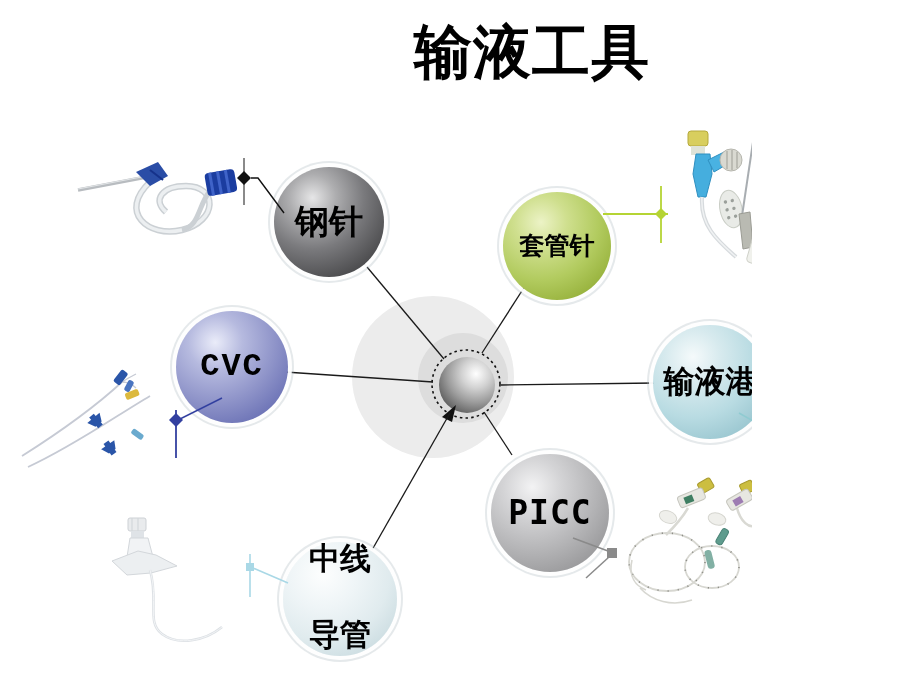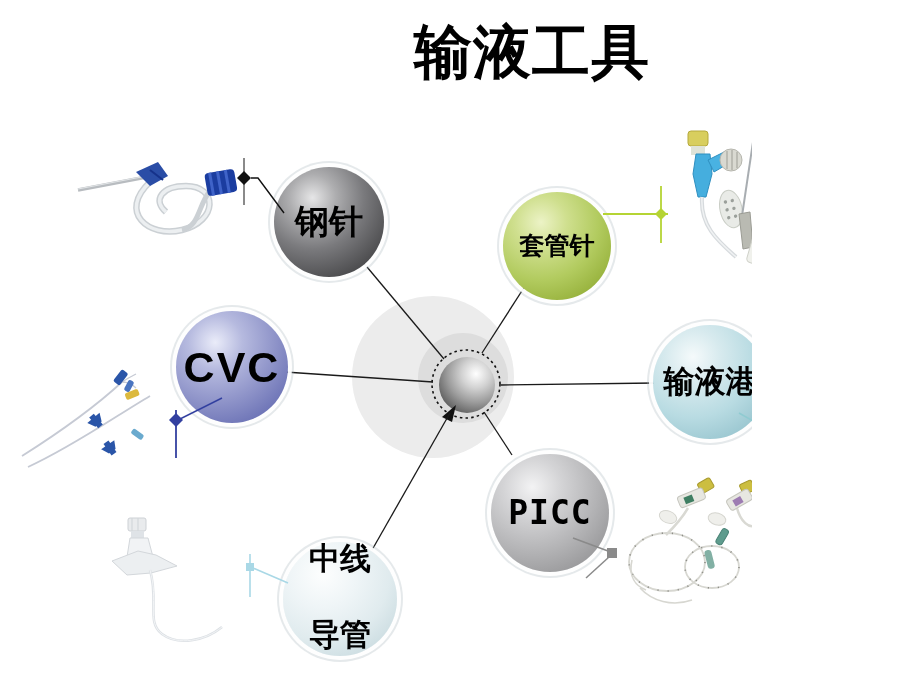--- a/index.html
+++ b/index.html
@@ -9,22 +9,22 @@
          font-size:58px;font-weight:600;color:#000;letter-spacing:1px;}
   svg.layer{position:absolute;left:0;top:0;}
   .node{position:absolute;border-radius:50%;display:flex;align-items:center;justify-content:center;
         text-align:center;color:#000;font-weight:600;
         box-shadow:0 0 0 4px rgba(255,255,255,0.95),0 0 0 6px rgba(170,182,188,0.30);}
   .node span{display:block;line-height:1.22;}
   .node-steel{left:274px;top:167px;width:110px;height:110px;font-size:34px;
     background:radial-gradient(circle at 35% 28%,#e6e6e7 0%,#adadaf 22%,#7a7a7d 48%,#4b4b4d 80%,#3b3b3d 100%);}
   .node-cannula{left:503px;top:192px;width:108px;height:108px;font-size:25px;
     background:radial-gradient(circle at 35% 28%,#ecf3c6 0%,#cfdf8e 25%,#b2cb5f 55%,#92ad36 86%,#85a12d 100%);}
-  .node-cvc{left:176px;top:311px;width:112px;height:112px;font-size:43px;
-    font-family:Liberation Sans, sans-serif;letter-spacing:2px;
+  .node-cvc{left:176px;top:311px;width:112px;height:112px;font-size:32px;
+    font-family:Liberation Mono, monospace;letter-spacing:2px;
     background:radial-gradient(circle at 35% 28%,#eaecf9 0%,#b6badf 25%,#8f94c9 55%,#6archive68b2 85%,#5b62a9 100%);
     background:radial-gradient(circle at 35% 28%,#eaecf9 0%,#b6badf 25%,#8f94c9 55%,#676eb3 85%,#5b62a9 100%);}
   .node-port{left:653px;top:325px;width:114px;height:114px;font-size:31px;
     background:radial-gradient(circle at 35% 28%,#f5fafb 0%,#d7eaee 25%,#b8dbe2 55%,#95c3cd 86%,#87b9c5 100%);}
   .node-picc{left:491px;top:454px;width:118px;height:118px;font-size:33px;
     font-family:"DejaVu Sans Mono",monospace;letter-spacing:1px;
     background:radial-gradient(circle at 35% 28%,#f3f3f4 0%,#d4d4d6 25%,#b5b5b7 55%,#949496 86%,#8b8b8d 100%);}
   .node-midline{left:283px;top:542px;width:114px;height:114px;font-size:31px;
     background:radial-gradient(circle at 35% 28%,#fdfefe 0%,#eff5f7 30%,#e0ebee 60%,#c5d8dd 90%,#bdd0d6 100%);font-family:Liberation Mono, monospace;}
 </style>

